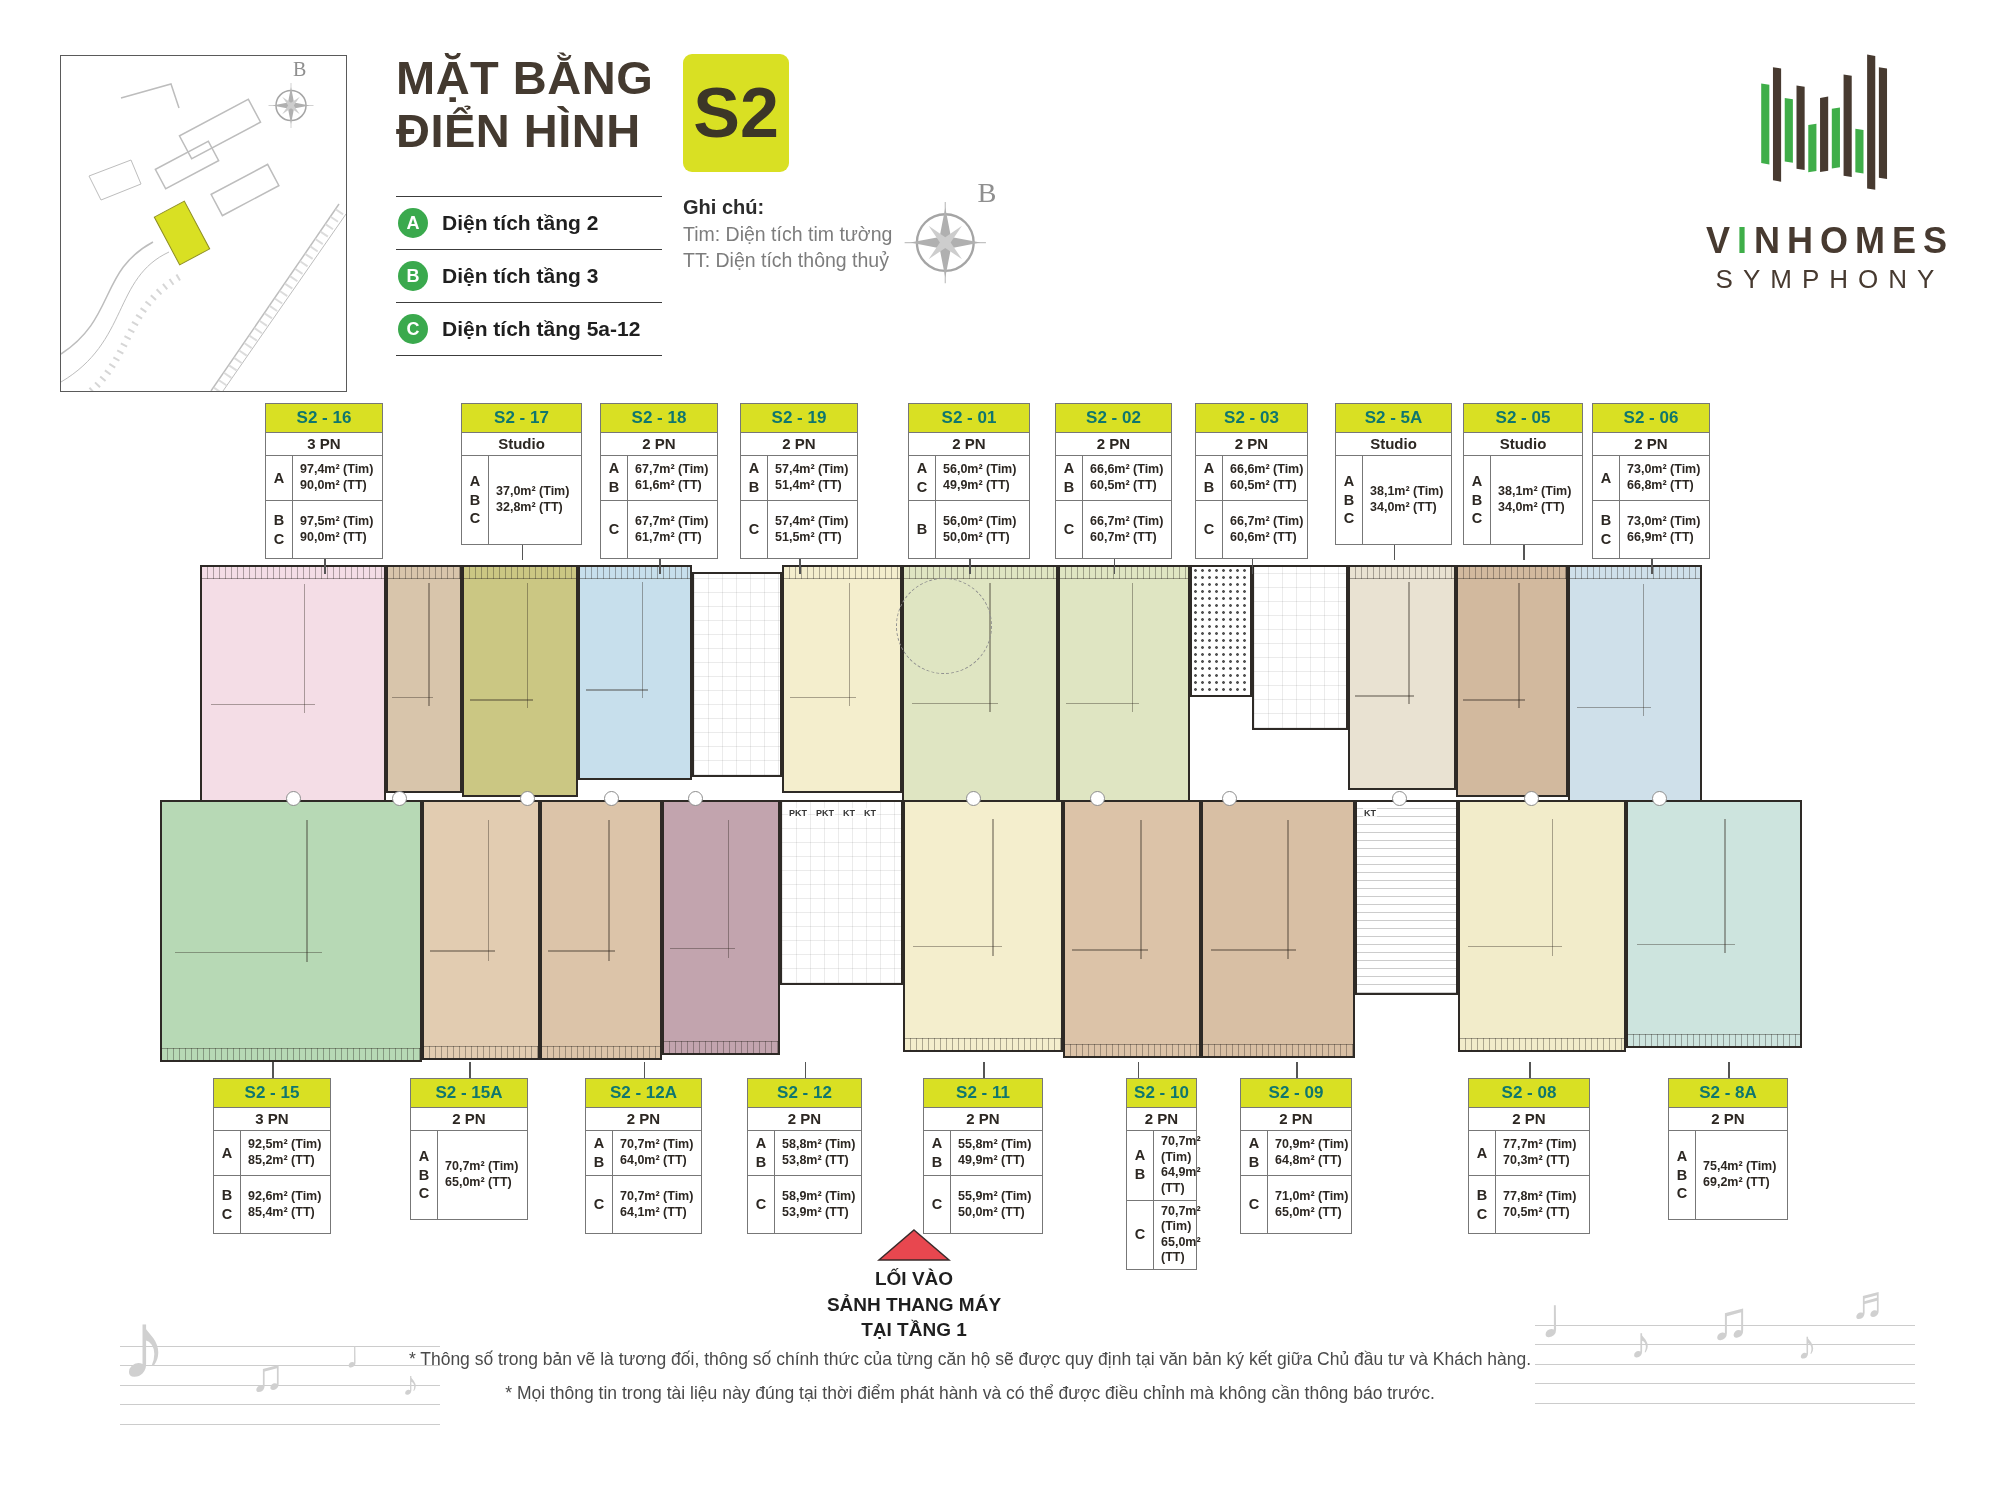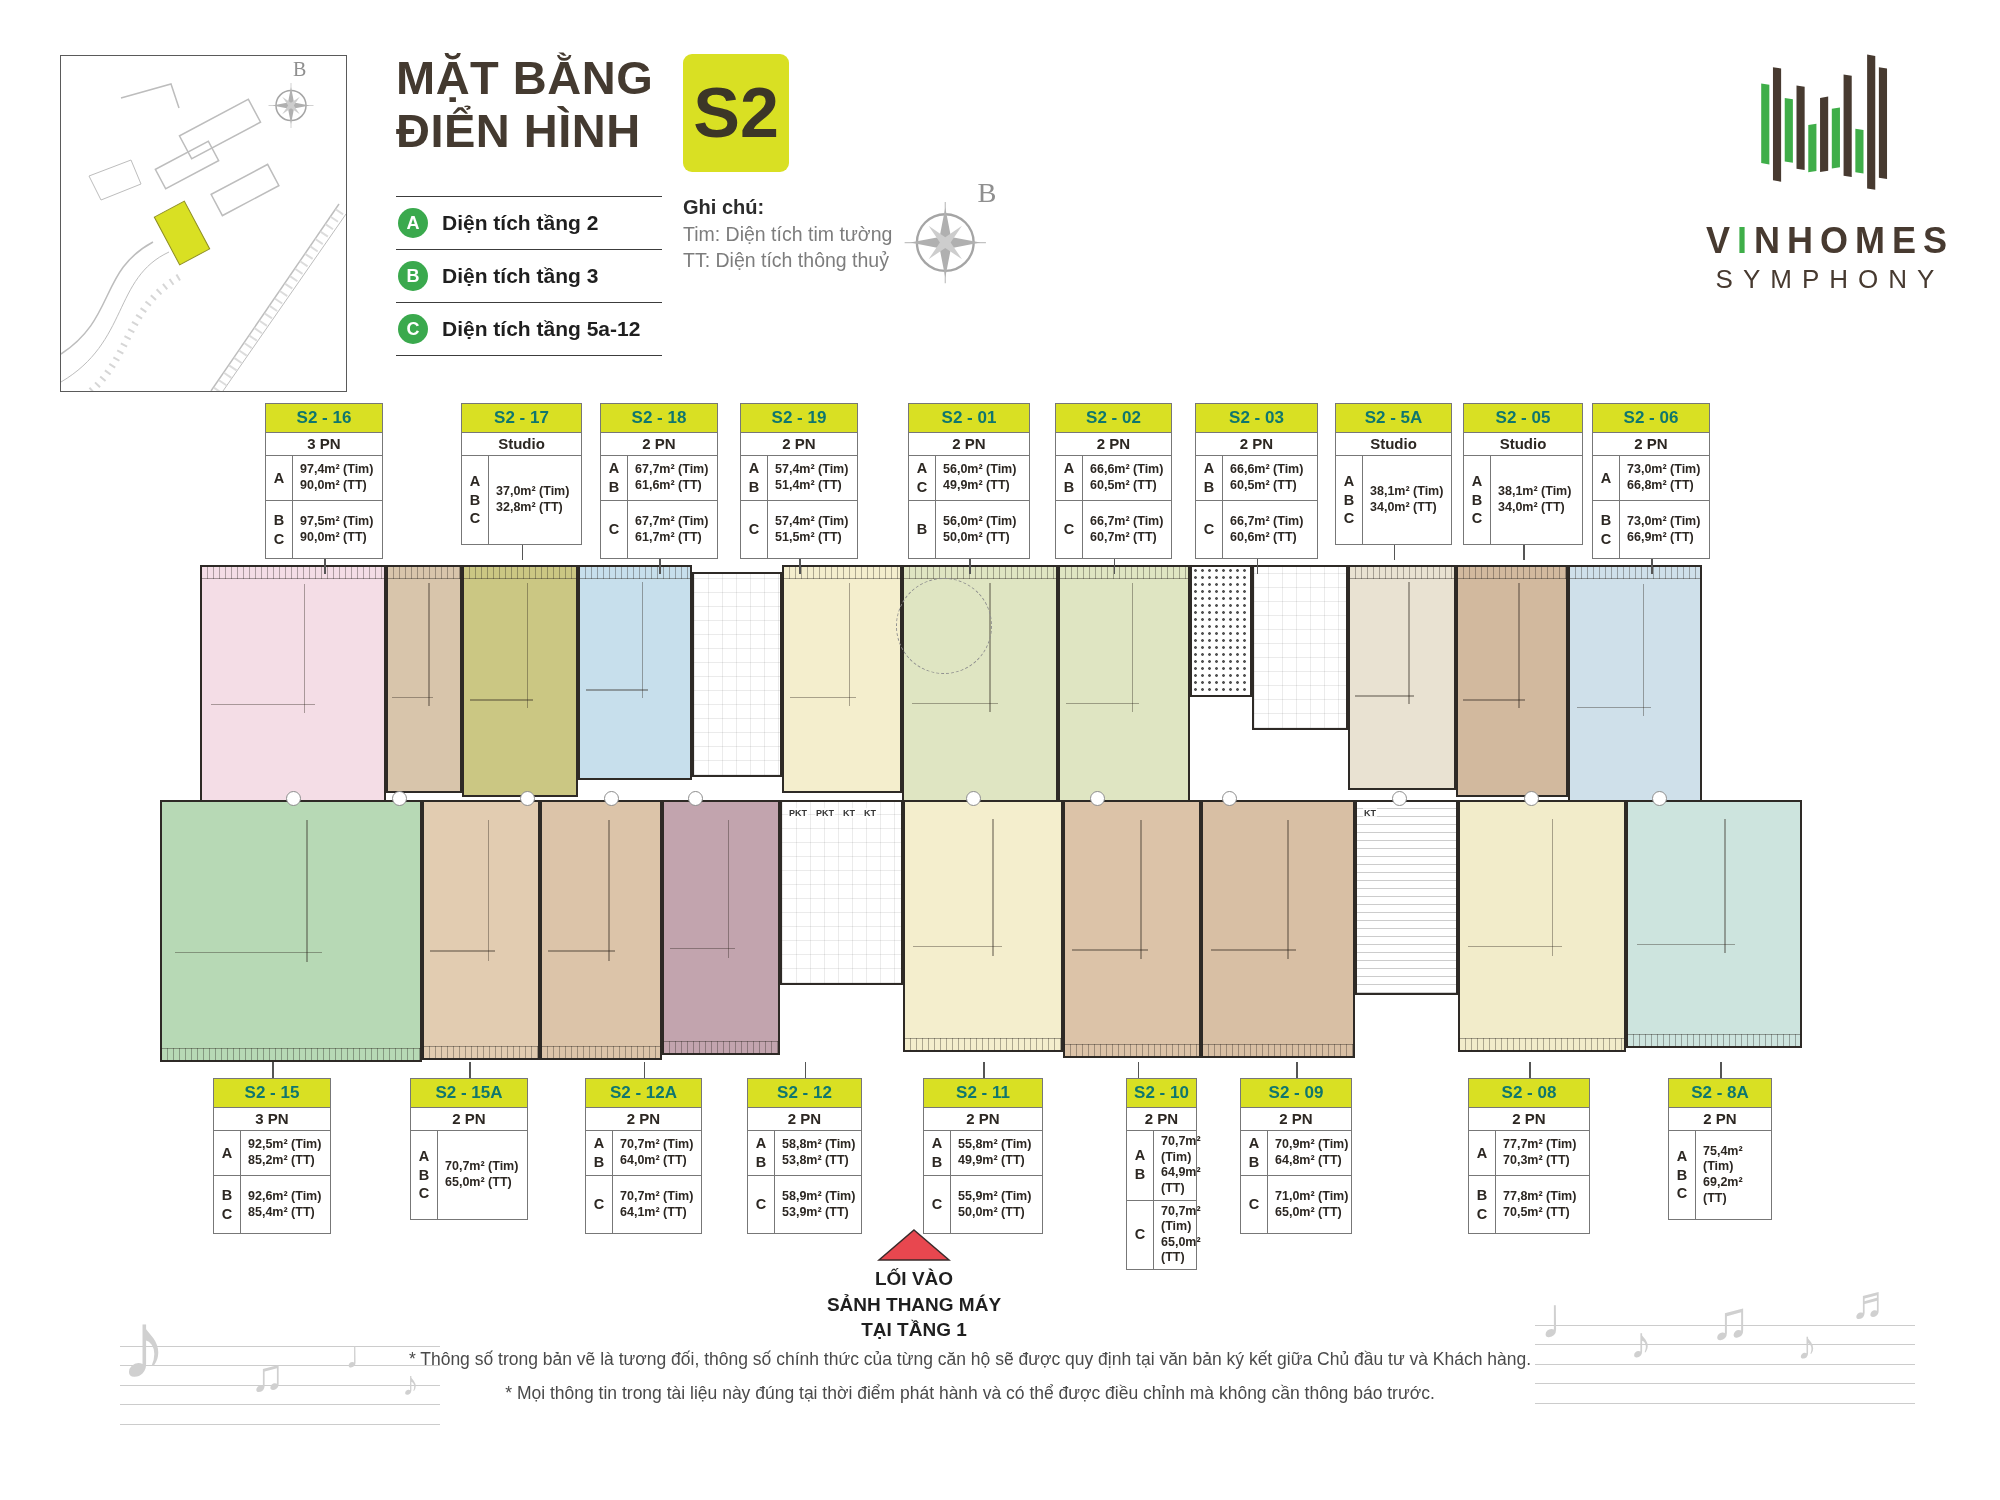--- a/index.html
+++ b/index.html
@@ -402,21 +402,21 @@
           <div class="uc-row" style="min-height:58px">
             <div class="uc-keys">C</div>
             <div class="uc-vals">
               <div>66,7m² (Tim)</div>
               <div>60,7m² (TT)</div>
             </div>
           </div>
         </div>
         <div class="leader"></div>
       </div>
-      <div class="unit-card card-top" style="left: 1195px; top: 403px; width: 123px;">
+      <div class="unit-card card-top" style="left: 1195px; top: 403px; width: 113px;">
         <div class="uc-head">S2 - 03</div>
         <div class="uc-type">2 PN</div>
         <div class="uc-table">
           <div class="uc-row" style="min-height:44px">
             <div class="uc-keys">A
 B</div>
             <div class="uc-vals">
               <div>66,6m² (Tim)</div>
               <div>60,5m² (TT)</div>
             </div>
@@ -650,21 +650,21 @@
             <div class="uc-keys">B
 C</div>
             <div class="uc-vals">
               <div>77,8m² (Tim)</div>
               <div>70,5m² (TT)</div>
             </div>
           </div>
         </div>
         <div class="leader"></div>
       </div>
-      <div class="unit-card card-bottom" style="left: 1668px; top: 1078px; width: 104px;">
+      <div class="unit-card card-bottom" style="left: 1668px; top: 1078px; width: 120px;">
         <div class="uc-head">S2 - 8A</div>
         <div class="uc-type">2 PN</div>
         <div class="uc-table">
           <div class="uc-row" style="min-height:88px">
             <div class="uc-keys">A
 B
 C</div>
             <div class="uc-vals">
               <div>75,4m² (Tim)</div>
               <div>69,2m² (TT)</div>

